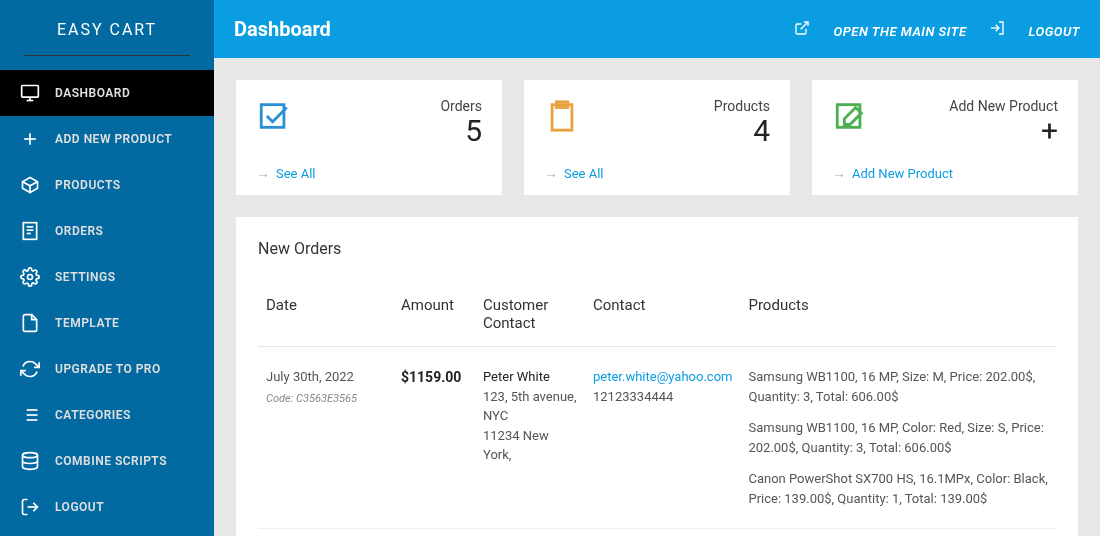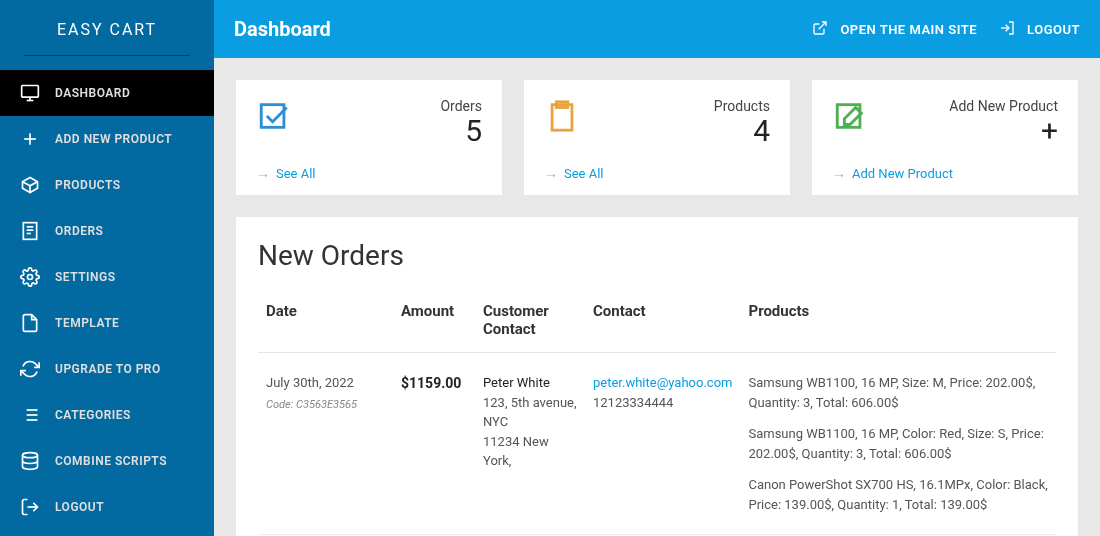--- a/index.html
+++ b/index.html
@@ -71,26 +71,27 @@
   display: flex;
   align-items: center;
   justify-content: space-between;
   padding: 0 20px;
   height: 58px;
 }
 .page-title { font-size: 20px; font-weight: 700; }
 .top-actions { display: flex; align-items: center; gap: 22px; }
 .top-link {
   display: flex;
-  align-items: center;
-  gap: 12px;
+  align-items: flex-end;
+  gap: 24px;
   font-size: 13px;
   font-weight: 600;
   letter-spacing: 0.5px;
   cursor: pointer;
+  font-style: italic;
 }
 .content-area {
   padding: 22px;
   overflow-y: auto;
   background: #e8e8e8;
   flex: 1;
 }
 .cards-row { display: flex; gap: 22px; }
 .card {
   flex: 1;
@@ -112,26 +113,26 @@
   color: #0A9DE2;
   font-size: 13px;
   cursor: pointer;
 }
 .card-bottom .arrow { color: #aaa; font-size: 14px;}
 .panel {
   background: #fff;
   margin-top: 22px;
   padding: 22px 22px 0;
 }
-.panel-title { font-size: 28px; color: #333; margin-bottom: 20px; }
+.panel-title { font-size: 16px; color: #333; margin-bottom: 28px; }
 table.orders { width: 100%; border-collapse: collapse; }
 table.orders thead th {
   text-align: left;
   font-size: 15px;
-  font-weight: 700;
+  font-weight: 400;
   color: #333;
   padding: 10px 8px 14px;
   border-bottom: 1px solid #e5e5e5;
   vertical-align: top;
 }
 table.orders tbody td {
   padding: 20px 8px;
   font-size: 13px;
   color: #555;
   vertical-align: top;

